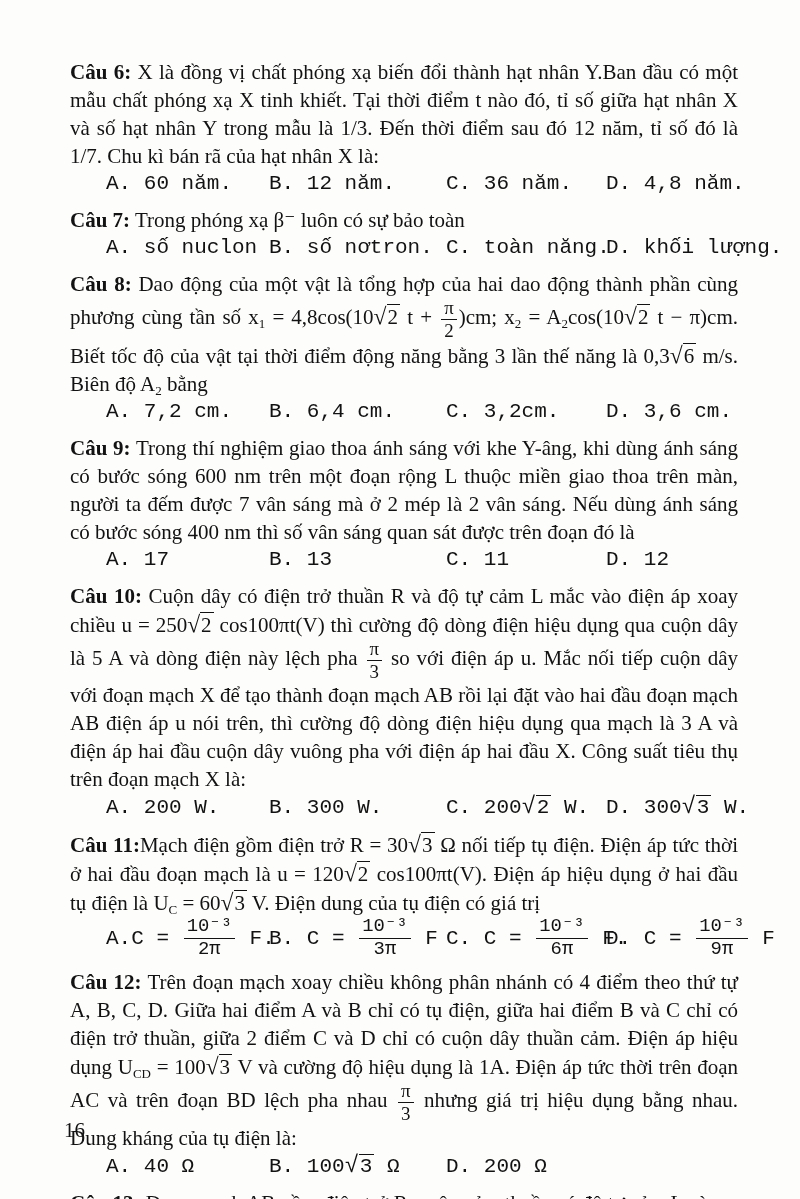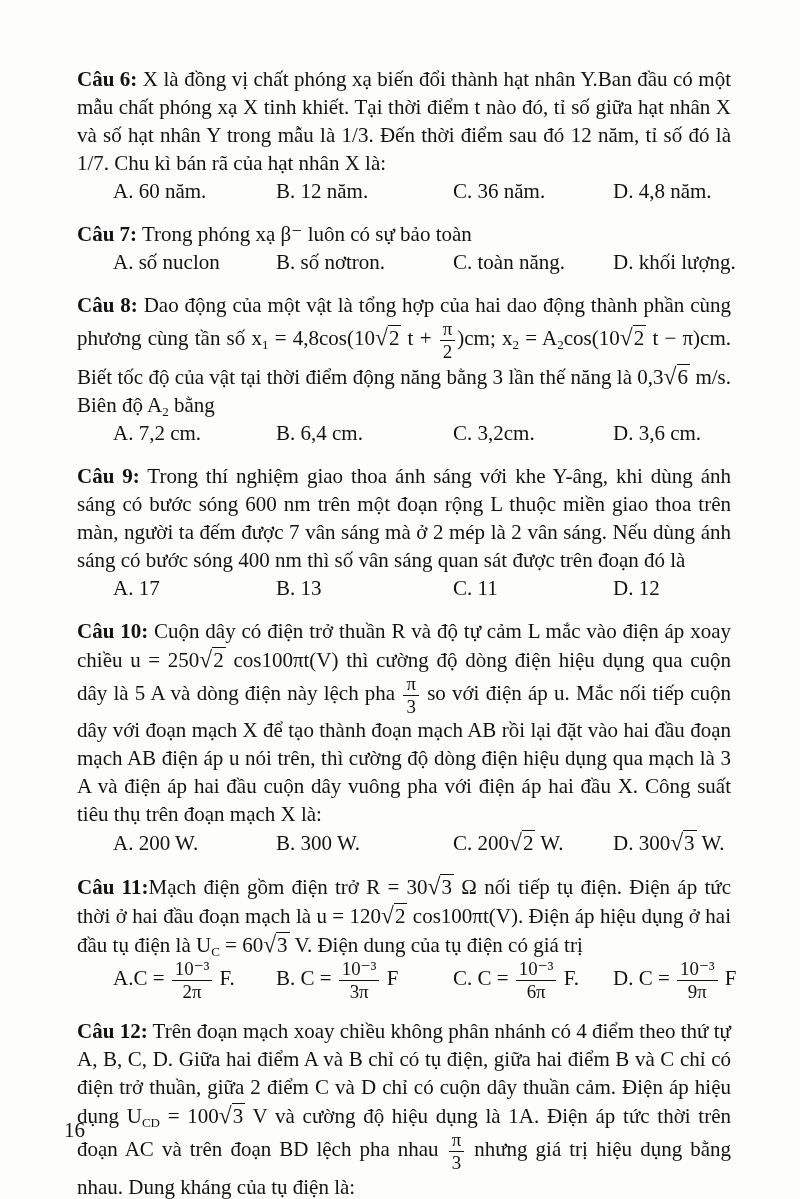--- a/index.html
+++ b/index.html
@@ -8,31 +8,31 @@
     background:#fdfdfc;
     font-family:"Liberation Serif","DejaVu Serif",serif;
     color:#121212;
     position:relative;
     overflow:hidden;
   }
   .content{
     position:absolute;left:62px;top:50px;width:684px;
     font-size:21px;line-height:28px;text-align:justify;
   }
-  .question{margin:15px;}
+  .question{margin:8px;}
   .qbody{margin:0;}
   .qlabel{font-weight:bold;}
   .options{
     margin-left:36px;
     display:grid;
     grid-template-columns:163px 177px 160px 1fr;
     align-items:baseline;
     text-align:left;
   }
-  .opt{white-space:nowrap;}
+  .opt{white-space:nowrap;font-family:Liberation Mono, monospace;}
   sub{font-size:0.62em;vertical-align:-0.32em;line-height:0;}
   .sqrt{white-space:nowrap;}
   .rsign{font-size:1.12em;}
   .rad{border-top:1.6px solid #121212;padding:0 2px 0 1px;}
   .frac{
     display:inline-flex;flex-direction:column;
     text-align:center;vertical-align:middle;
     line-height:1.05;margin:0 2px;
   }
   .frac .num{font-size:0.9em;border-bottom:1.6px solid #121212;padding:0 3px 1px;}

